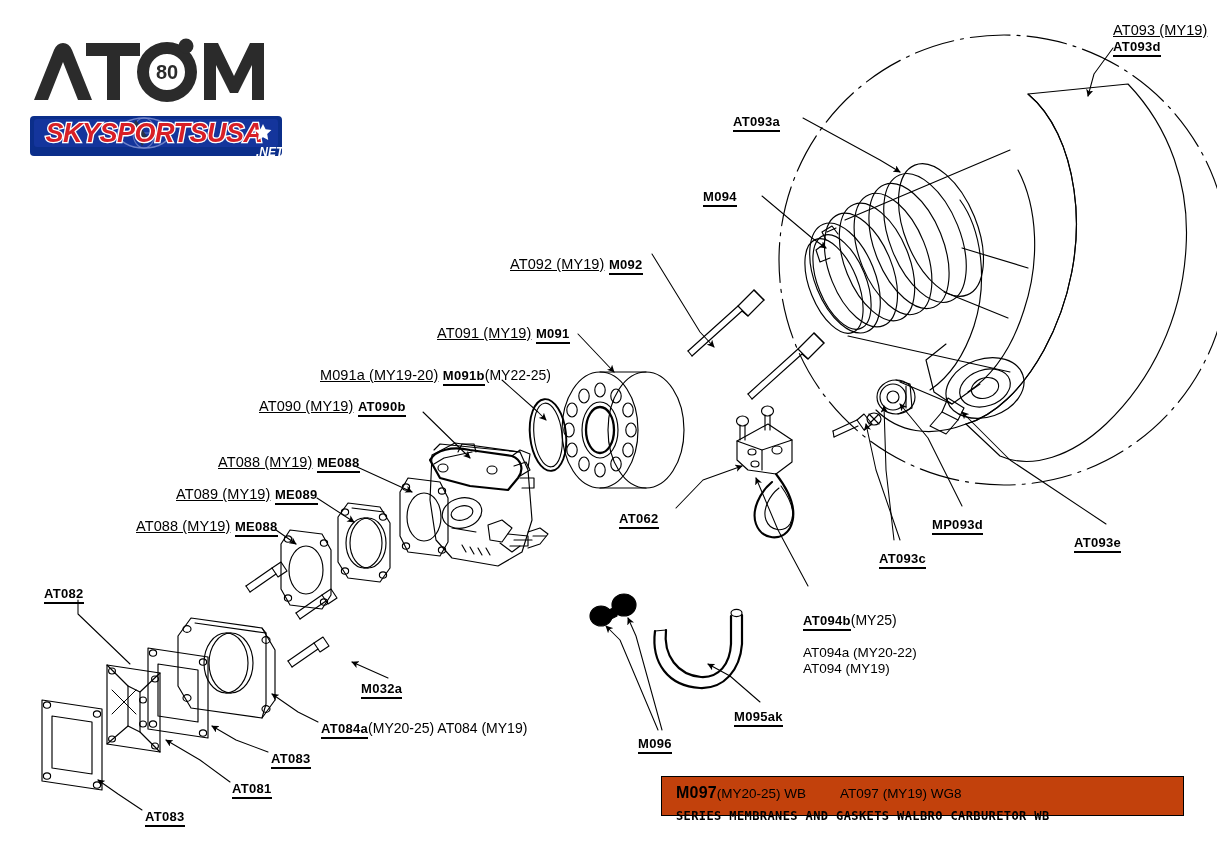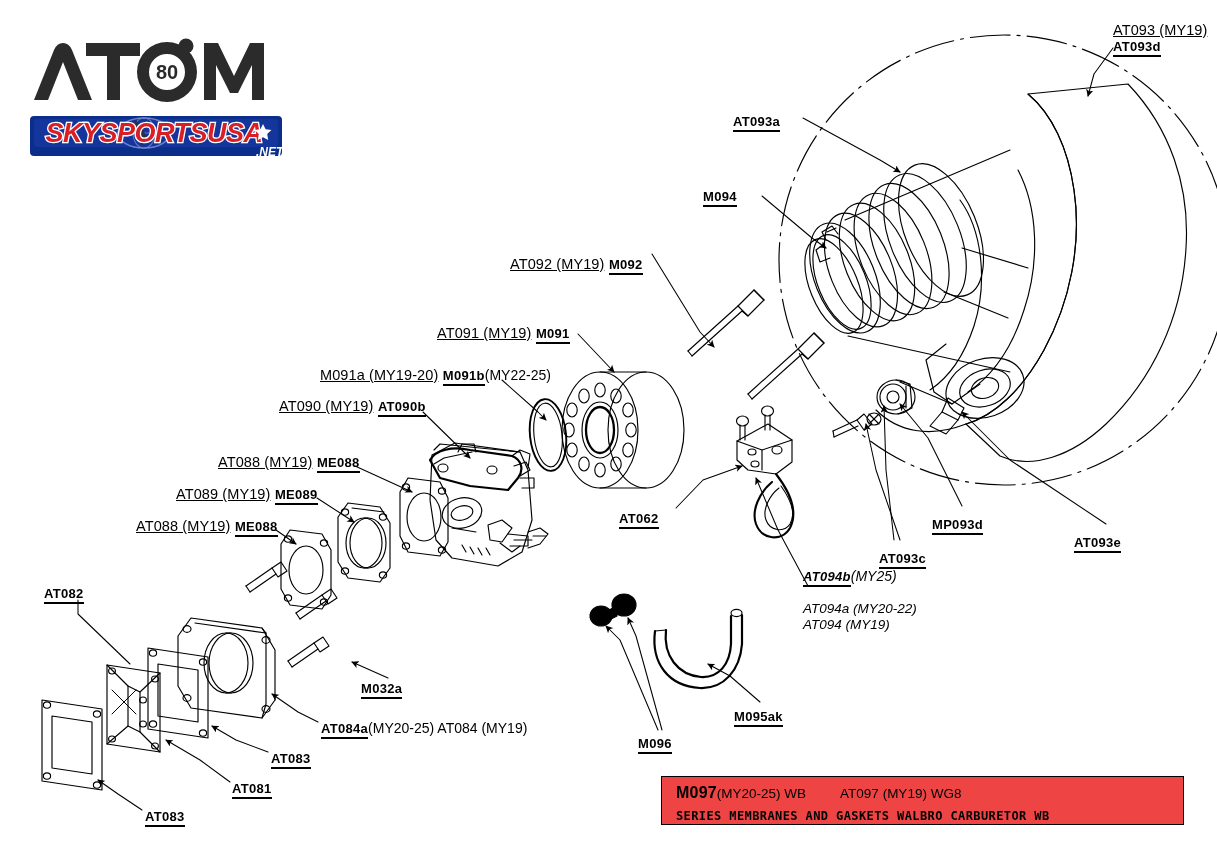--- a/index.html
+++ b/index.html
@@ -15,22 +15,22 @@
   
   .lbl{position:absolute;white-space:nowrap;line-height:1;}
   .lbl .old{font-size:14.5px;font-weight:400;letter-spacing:.1px;text-decoration:underline;}
   .lbl .cur{font-size:13px;font-weight:700;letter-spacing:.3px;
             border-bottom:2px solid #000;padding-bottom:1px;}
   .lbl .suf{font-size:14px;font-weight:400;text-align:center;}
   .lbl .sub{display:block;font-size:13.5px;font-weight:400;margin-top:18px;}
 
   
   #caption{
-    position:absolute;left:661px;top:776px;width:523px;height:49px;
-    border:1.6px solid #000;background:#ef4444;box-sizing:border-box;
+    position:absolute;left:661px;top:776px;width:523px;height:40px;
+    border:1.6px solid #000;background:#c2410c;box-sizing:border-box;
     padding:7px 0 0 14px;
   }
   #caption .l1{font-size:14px;}
   #caption .l1 .code{font-size:16px;font-weight:700;letter-spacing:.2px;}
   #caption .l1 .par{font-size:13.5px;}
   #caption .l1 .alt{margin-left:34px;font-size:13.5px;}
   #caption .l2{
     margin-top:7px;font-family:"DejaVu Sans Mono","Liberation Mono",monospace;
     font-size:12px;font-weight:700;letter-spacing:.4px;
   }
@@ -410,21 +410,21 @@
   <div class="lbl" style="left:437px;top:325px;">
     <span class="old">AT091 (MY19)</span>
     <span class="cur">M091</span>
   </div>
 
   <div class="lbl" style="left:320px;top:367px;">
     <span class="old">M091a (MY19-20)</span>
     <span class="cur">M091b</span><span class="suf">(MY22-25)</span>
   </div>
 
-  <div class="lbl" style="left:259px;top:398px;margin-left:20px;">
+  <div class="lbl" style="left:259px;top:398px;">
     <span class="old">AT090 (MY19)</span>
     <span class="cur">AT090b</span>
   </div>
 
   <div class="lbl" style="left:218px;top:454px;">
     <span class="old">AT088 (MY19)</span>
     <span class="cur">ME088</span>
   </div>
 
   <div class="lbl" style="left:176px;top:486px;">
@@ -450,21 +450,21 @@
   </div>
 
   <div class="lbl" style="left:1074px;top:534px;">
     <span class="cur">AT093e</span>
   </div>
 
   <div class="lbl" style="left:44px;top:585px;">
     <span class="cur">AT082</span>
   </div>
 
-  <div class="lbl" style="left:803px;top:568px;font-style:italic;">
+  <div class="lbl" style="left:803px;top:612px;">
     <span class="cur">AT094b</span><span class="suf">(MY25)</span>
     <span class="sub">AT094a (MY20-22)</span>
     <span class="sub" style="margin-top:2px;">AT094 (MY19)</span>
   </div>
 
   <div class="lbl" style="left:361px;top:680px;">
     <span class="cur">M032a</span>
   </div>
 
   <div class="lbl" style="left:321px;top:720px;">

